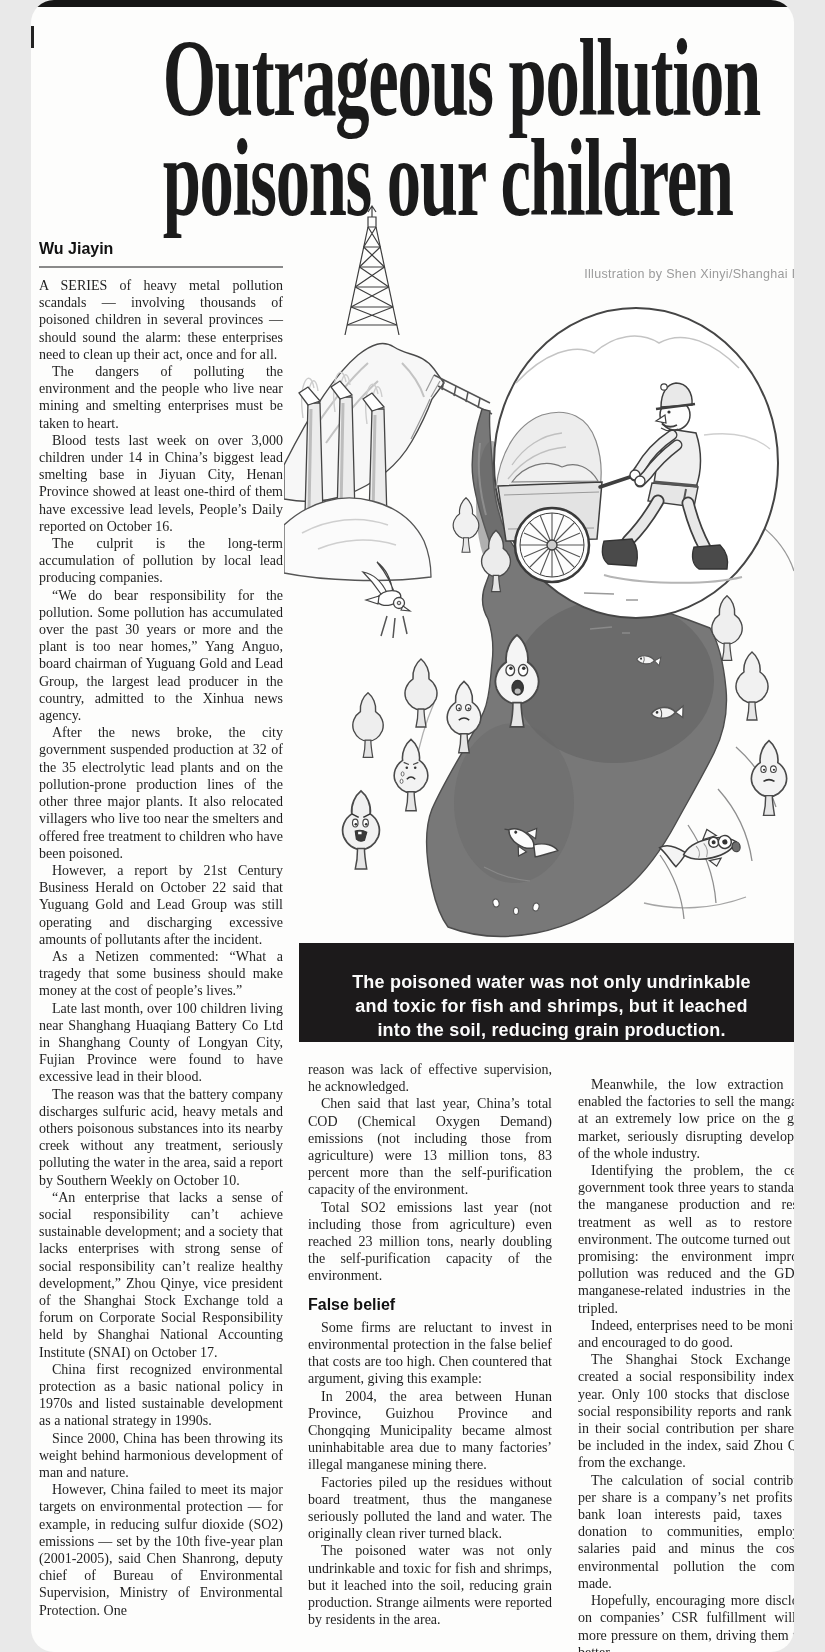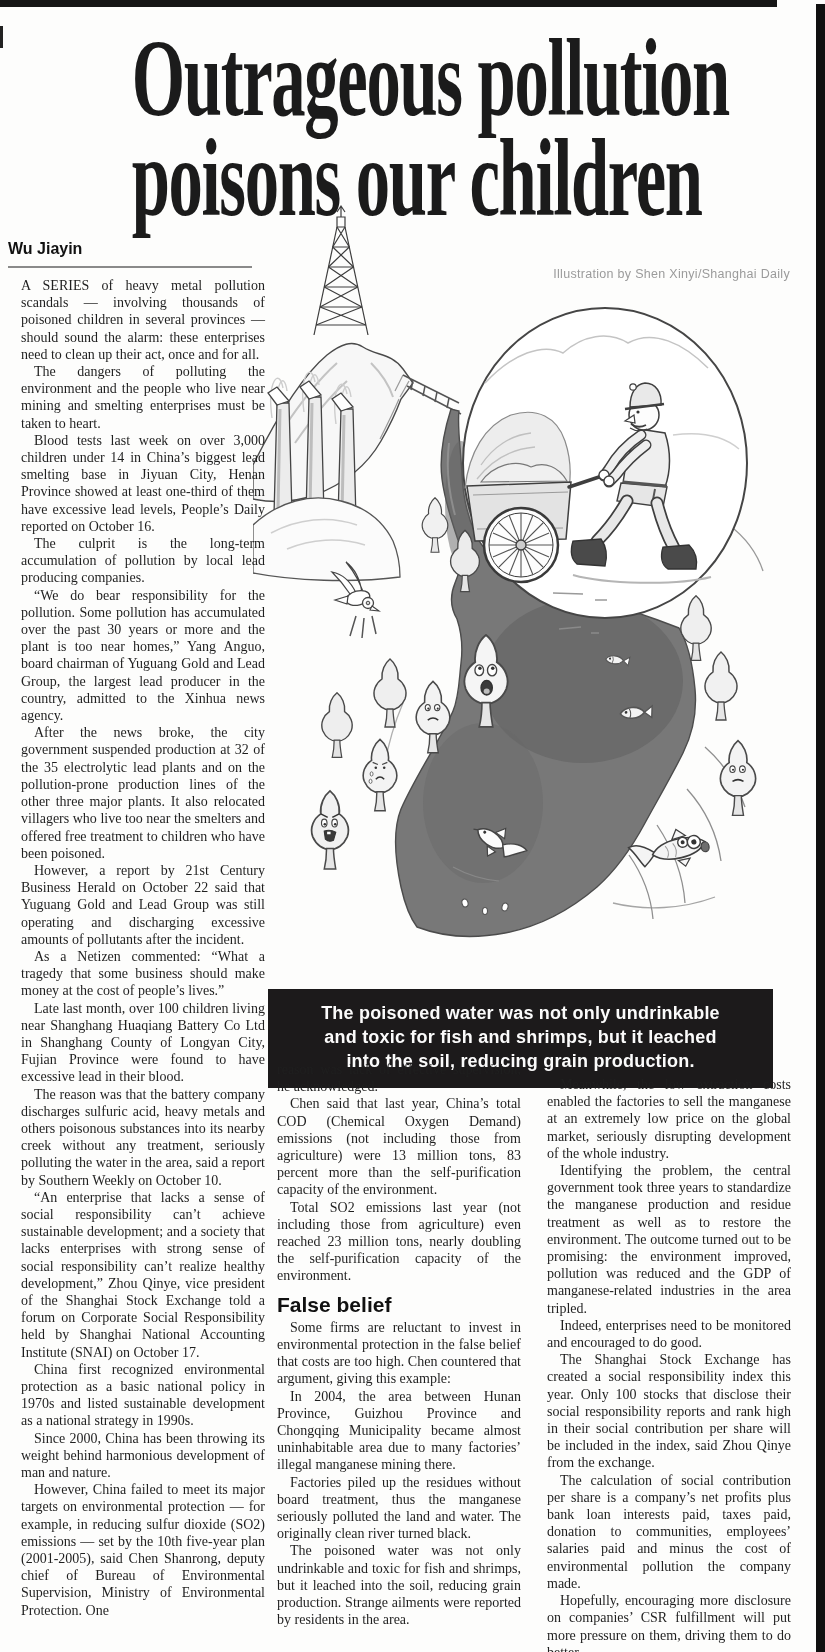--- a/index.html
+++ b/index.html
@@ -1,39 +1,39 @@
 <!DOCTYPE html>
 <html><head>
 <meta charset="utf-8">
 <style>
   html,body{margin:0;padding:0;background:#e9e9e9;}
-  .page{position:relative;width:825px;height:1652px;background:#fdfdfc;overflow:hidden;
-        font-family:"Liberation Serif",serif;color:#1f1f1f;margin:0 auto;}
+  .page{position:relative;width:763px;height:1652px;background:#fdfdfc;overflow:hidden;
+        font-family:"Liberation Serif",serif;color:#1f1f1f;margin:0 auto;border-radius:23px;}
   .topbar{position:absolute;left:0;top:0;width:777px;height:7px;background:#161616;}
   .rightbar{position:absolute;left:816px;top:4px;width:9px;height:1648px;background:#101010;}
   .lefttick{position:absolute;left:0;top:26px;width:3px;height:22px;background:#222;}
   .hl{position:absolute;left:0;width:775px;text-align:center;white-space:nowrap;
       font-family:"Liberation Serif",serif;font-weight:bold;font-size:104px;line-height:1;
       letter-spacing:-2px;color:#1b1b1b;transform:scale(0.66,1.05);transform-origin:50% 0;}
   .hl1{top:24px;} .hl2{top:124px;}
   .byline{position:absolute;left:8px;top:240px;width:244px;
       font-family:"Liberation Sans",sans-serif;font-weight:bold;font-size:16px;color:#111;}
   .byrule{position:absolute;left:8px;top:266px;width:244px;height:2px;background:#8a8a8a;}
   .col{position:absolute;width:244px;font-size:14px;line-height:17.2px;text-align:justify;}
   .col p{margin:0;text-indent:13px;}
   .col p.ni{text-indent:0;}
-  .col1{left:21px;top:277px;}
+  .col1{left:8px;top:277px;}
   .col2{left:277px;top:1061px;}
   .col3{left:547px;top:1076px;}
-  .subhead{font-family:"Liberation Sans",sans-serif;font-weight:bold;font-size:21px;
+  .subhead{font-family:"Liberation Sans",sans-serif;font-weight:bold;font-size:16px;
       color:#111;margin:11px 0 6px 0;text-indent:0;text-align:left;}
   .credit{position:absolute;left:400px;top:267px;width:390px;text-align:right;
       font-family:"Liberation Sans",sans-serif;font-size:12.5px;letter-spacing:.3px;color:#9b9b9b;}
-  .captionbox{position:absolute;left:268px;top:989px;width:505px;height:99px;background:#1c1a1b;
-      box-sizing:border-box;padding-top:12px;}
+  .captionbox{position:absolute;left:268px;top:943px;width:505px;height:99px;background:#1c1a1b;
+      box-sizing:border-box;padding-top:27px;}
   .captionbox div{font-family:"Liberation Sans",sans-serif;font-weight:bold;font-size:18px;
       line-height:24px;color:#fbfbfb;text-align:center;letter-spacing:.2px;}
   .illu{position:absolute;left:253px;top:203px;width:566px;height:742px;}
 </style>
 </head>
 <body>
 
 <div class="page">
   <div class="topbar"></div>
   <div class="rightbar"></div>

